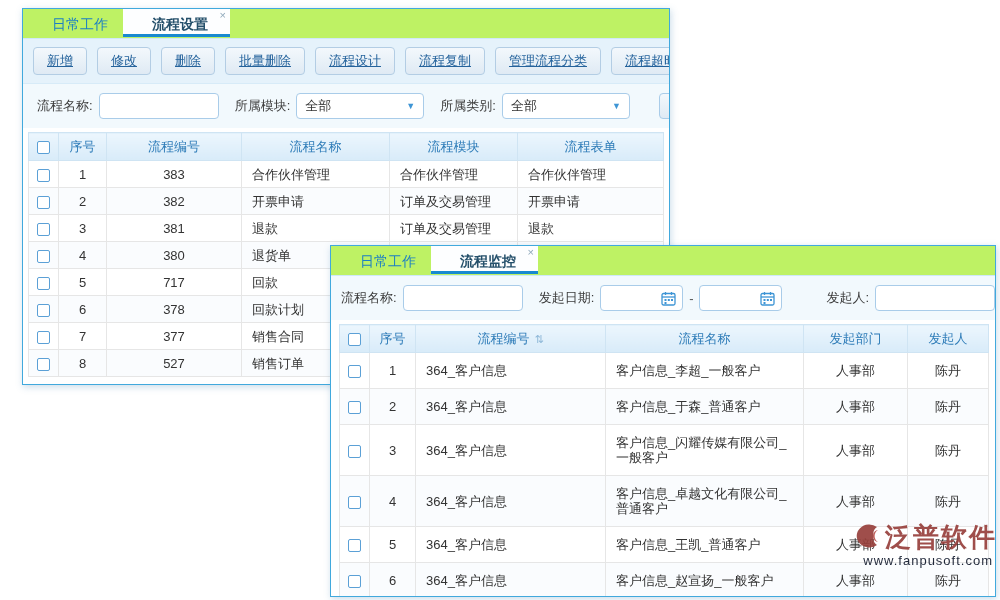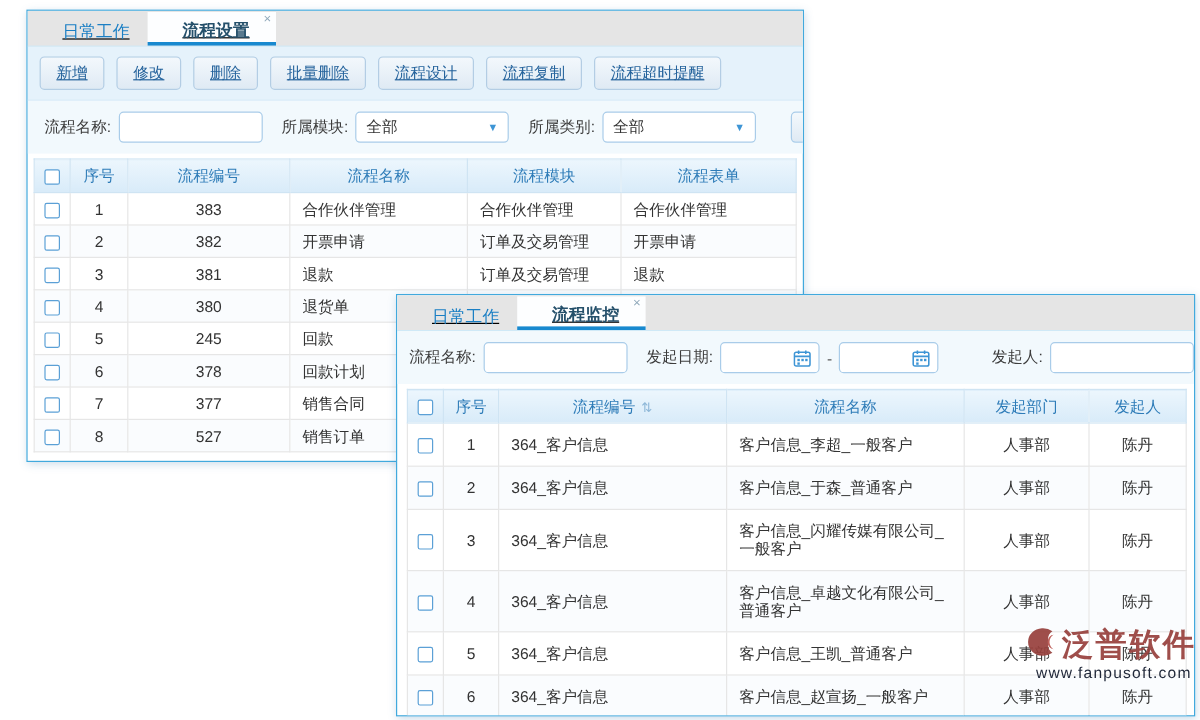--- a/index.html
+++ b/index.html
@@ -4,22 +4,22 @@
 <style>
   * { margin:0; padding:0; box-sizing:border-box; }
   html,body { width:1000px; height:600px; background:#ffffff; overflow:hidden;
     font-family:"Liberation Sans","DejaVu Sans",sans-serif; }
   .panel { position:absolute; background:#fff; border:1px solid #41a9dd;
     overflow:hidden; box-shadow:1px 2px 7px rgba(70,130,175,.28); }
   #panel1 { left:22px; top:8px; width:648px; height:377px; z-index:1; }
   #panel2 { left:330px; top:245px; width:666px; height:352px; z-index:2; }
 
   
-  .tabbar { height:30px; background:#e5e5e5; border-bottom:1px solid #cfe9f7;
-    display:flex; align-items:center; padding-left:14px;text-decoration:underline; }
+  .tabbar { height:30px; background:#bef264; border-bottom:1px solid #cfe9f7;
+    display:flex; align-items:flex-start; padding-left:14px; }
   .tab { padding:7px 15px 0 15px; font-size:14px; color:#1b7fc4; cursor:pointer;
     position:relative; white-space:nowrap; }
   .tab.active { background:#fdfeff; color:#25506b; font-weight:bold;
     border-bottom:3px solid #1889cf; padding-right:22px;padding-left:29px; }
   .tab-close { position:absolute; top:1px; right:4px; font-size:11px;
     color:#8fa8ba; font-weight:normal; line-height:11px; }
 
   
   .toolbar { background:#e5f2fb; padding:8px 0 8px 10px; display:flex; gap:10px;
     white-space:nowrap; border-bottom:1px solid #d7ebf8; }
@@ -93,20 +93,21 @@
     </div>
   </div>
 
   <div class="toolbar">
     <button class="btn">新增</button>
     <button class="btn">修改</button>
     <button class="btn">删除</button>
     <button class="btn">批量删除</button>
     <button class="btn">流程设计</button>
     <button class="btn">流程复制</button>
+    <button class="btn">管理流程分类</button>
     <button class="btn">流程超时提醒</button>
   </div>
 
   <div class="filterbar">
     <span class="flabel first">流程名称:</span>
     <input class="tinput" type="text" style="">
     <span class="flabel">所属模块:</span>
     <div class="selectbox">
       <span class="val">全部</span>
       <span class="caret">▼</span>
@@ -167,21 +168,21 @@
         <td class="cbcol"><input type="checkbox" style=""></td>
         <td class="ctr">4</td>
         <td class="ctr">380</td>
         <td>退货单</td>
         <td></td>
         <td></td>
       </tr>
       <tr>
         <td class="cbcol"><input type="checkbox" style=""></td>
         <td class="ctr">5</td>
-        <td class="ctr">245</td>
+        <td class="ctr">717</td>
         <td>回款</td>
         <td></td>
         <td></td>
       </tr>
       <tr>
         <td class="cbcol"><input type="checkbox" style=""></td>
         <td class="ctr">6</td>
         <td class="ctr">378</td>
         <td>回款计划</td>
         <td></td>

